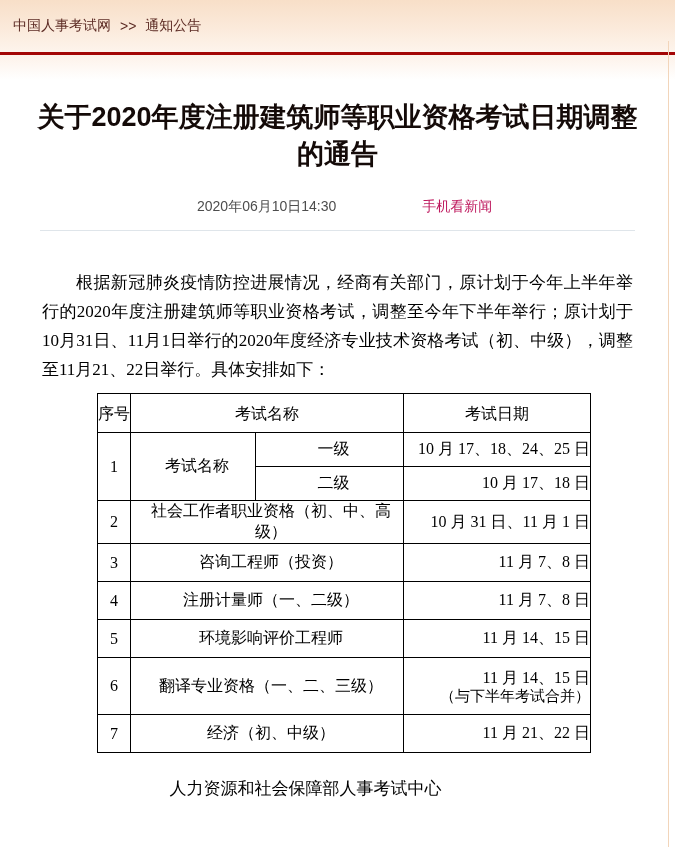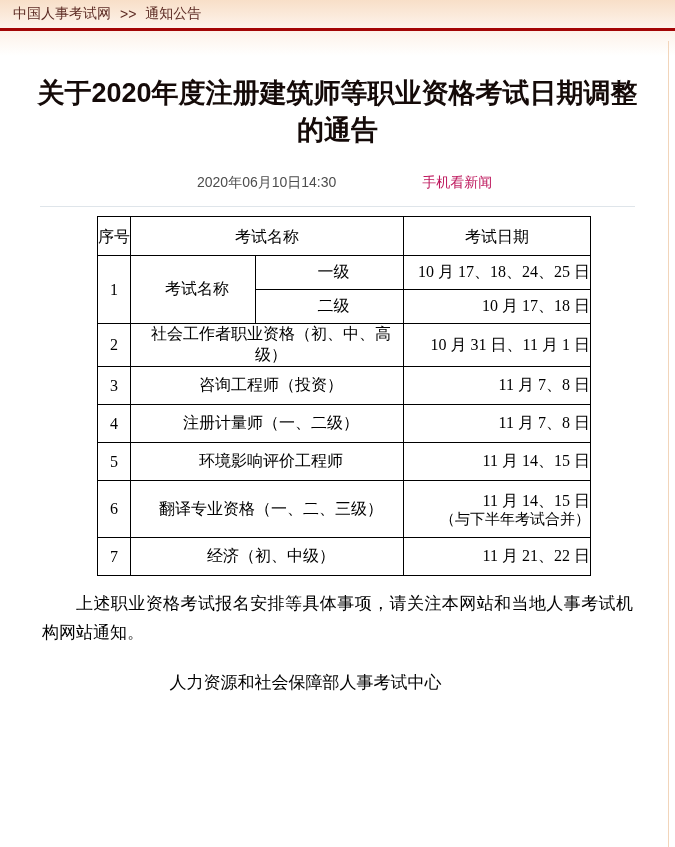--- a/index.html
+++ b/index.html
@@ -2,21 +2,21 @@
 <html><head>
 <meta charset="utf-8">
 <style>
   html,body{margin:0;padding:0}
   body{
     width:675px;height:847px;overflow:hidden;position:relative;
     background:#ffffff;color:#000;
     font-family:"Liberation Serif","DejaVu Serif",serif;
   }
   .topbar{
-    height:28px;box-sizing:border-box;display:flex;align-items:center;
+    height:52px;box-sizing:border-box;display:flex;align-items:center;
     padding-left:13px;
     background:linear-gradient(180deg,#f8dfc8 0%,#fbeadb 55%,#fdf4ec 100%);
   }
   .breadcrumb{display:flex;align-items:center;gap:9px;
     font-family:"Liberation Sans","DejaVu Sans",sans-serif;
     font-size:14px;color:#5c2b24;}
   .crumb{color:#5c2b24;text-decoration:none;cursor:pointer}
   .red-rule{height:3px;background:#a30505}
   .fade{height:25px;background:linear-gradient(180deg,#fdf2e9 0%,#ffffff 100%)}
   .right-strip{position:absolute;top:41px;bottom:0;right:6px;width:1px;background:#f2d5ba}
@@ -73,20 +73,21 @@
 
     <h1 class="title">关于2020年度注册建筑师等职业资格考试日期调整的通告</h1>
 
     <div class="meta">
       <span>2020年06月10日14:30</span>
       <a class="mobile">手机看新闻</a>
     </div>
 
     <div class="divider"></div>
 
+    <p class="para intro">根据新冠肺炎疫情防控进展情况，经商有关部门，原计划于今年上半年举行的2020年度注册建筑师等职业资格考试，调整至今年下半年举行；原计划于10月31日、11月1日举行的2020年度经济专业技术资格考试（初、中级），调整至11月21、22日举行。具体安排如下：</p>
 
     <table class="exam-table">
       <colgroup>
         <col class="c-no">
           <col class="c-name1">
           <col class="c-name2">
           <col class="c-date">
       </colgroup>
       <tbody>
         <tr>
@@ -140,18 +141,17 @@
         </tr>
 
         <tr class="r-std">
           <td class="no">7</td>
           <td class="name" colspan="2">经济（初、中级）</td>
           <td class="date">11 月 21、22 日</td>
         </tr>
       </tbody>
     </table>
 
-    <p class="para outro">上述职业资格考试报名安排等具体事项，请关注本网站和当地人事考试机构网站通知。</p>
 
     <p class="signature">人力资源和社会保障部人事考试中心</p>
 
   </main>
 </div>
 
 </body></html>

